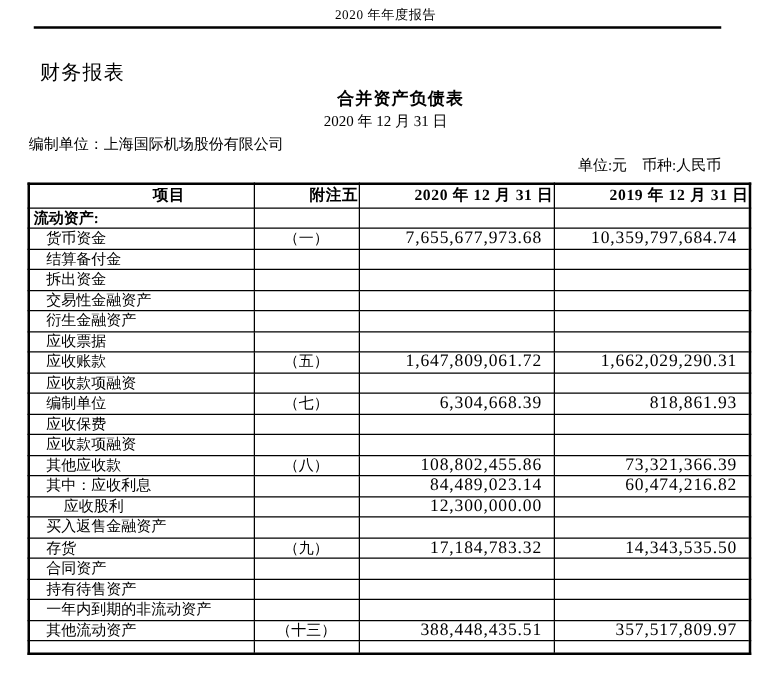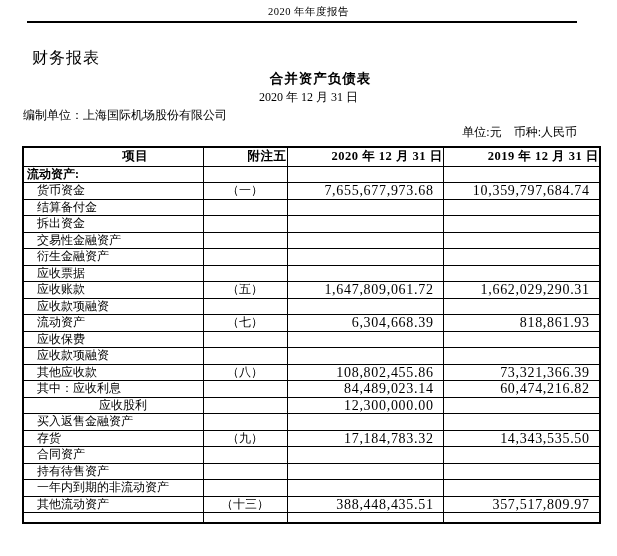--- a/index.html
+++ b/index.html
@@ -80,21 +80,21 @@
     height: 16.5px;
     font-size: 12px;
   }
   .col-label { width: 180px; }
   .col-note  { width: 80px; }
   .col-v2020 { width: 149px; }
   .col-v2019 { width: 150px; }
 
   td.lbl-section { font-weight: bold; padding-left: 3px; }
   td.lbl-item    { padding-left: 13px; }
-  td.lbl-sub2    { padding-left: 75px; }
+  td.lbl-sub2    { padding-left: 27px; }
   td.note-cell   { text-align: center; }
   td.num-cell {
     text-align: right;
     padding-right: 9px;
     font-size: 14px;
     letter-spacing: 0.7px;
   }
   tr.clipped-row td { height: 10px; }
 </style>
 </head>
@@ -172,21 +172,21 @@
         <td class="num-cell">1,647,809,061.72</td>
         <td class="num-cell">1,662,029,290.31</td>
       </tr>
       <tr>
         <td class="lbl-item">应收款项融资</td>
         <td class="note-cell"></td>
         <td class="num-cell"></td>
         <td class="num-cell"></td>
       </tr>
       <tr>
-        <td class="lbl-item">流动资产</td>
+        <td class="lbl-item">编制单位</td>
         <td class="note-cell">（七）</td>
         <td class="num-cell">6,304,668.39</td>
         <td class="num-cell">818,861.93</td>
       </tr>
       <tr>
         <td class="lbl-item">应收保费</td>
         <td class="note-cell"></td>
         <td class="num-cell"></td>
         <td class="num-cell"></td>
       </tr>

